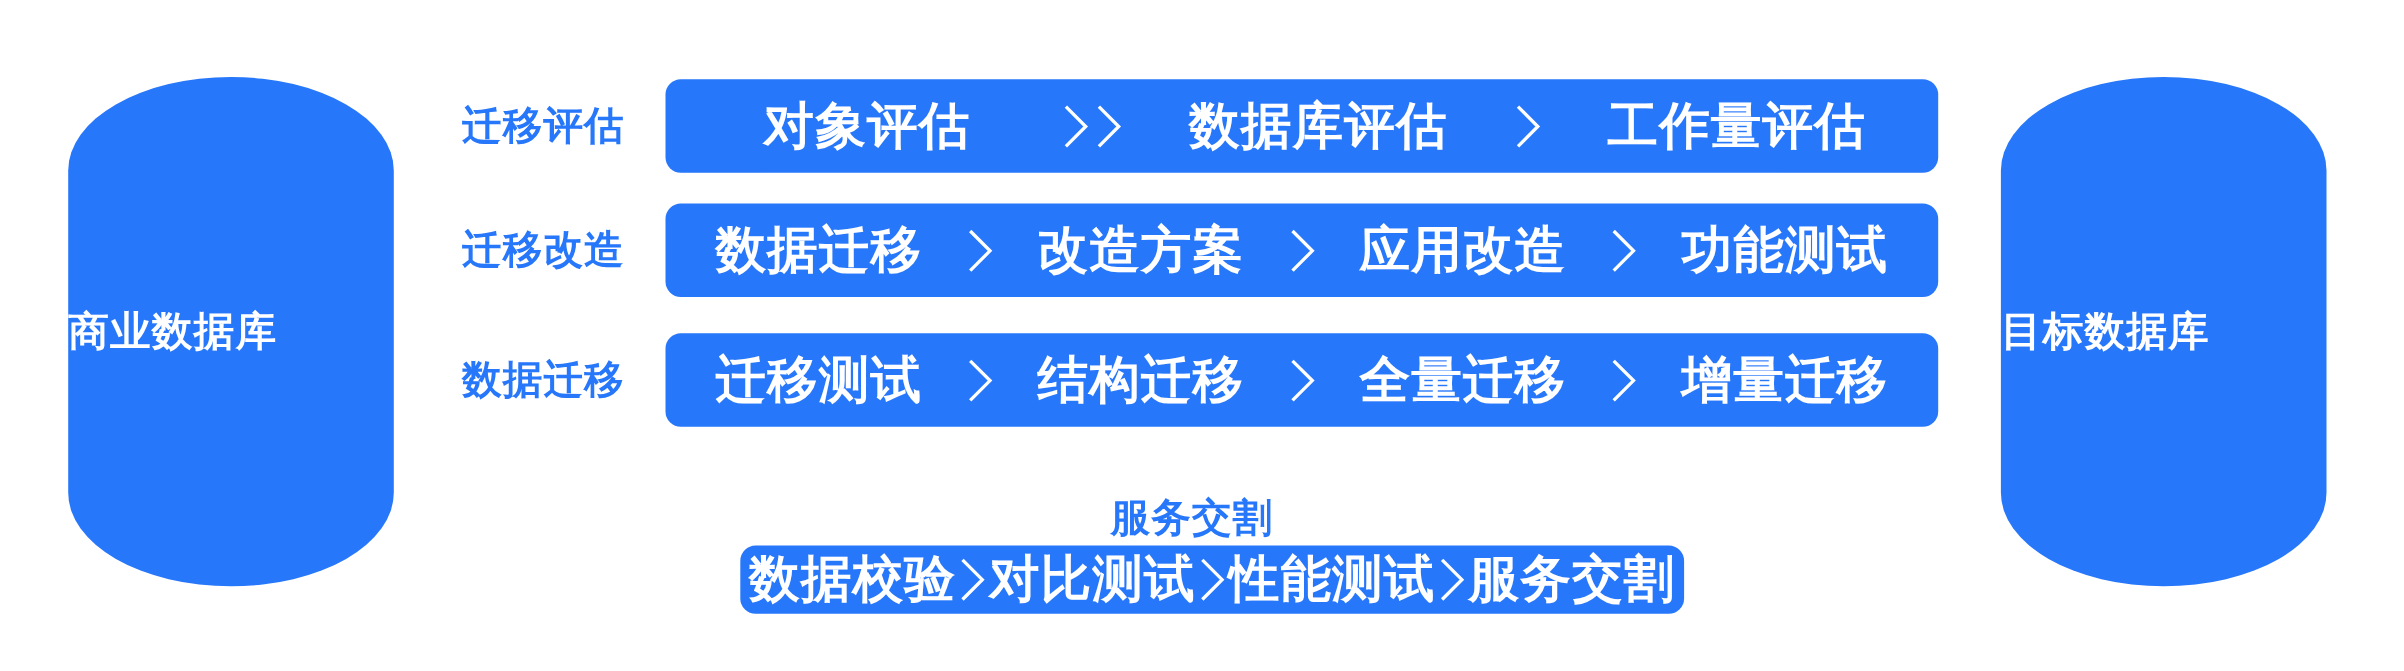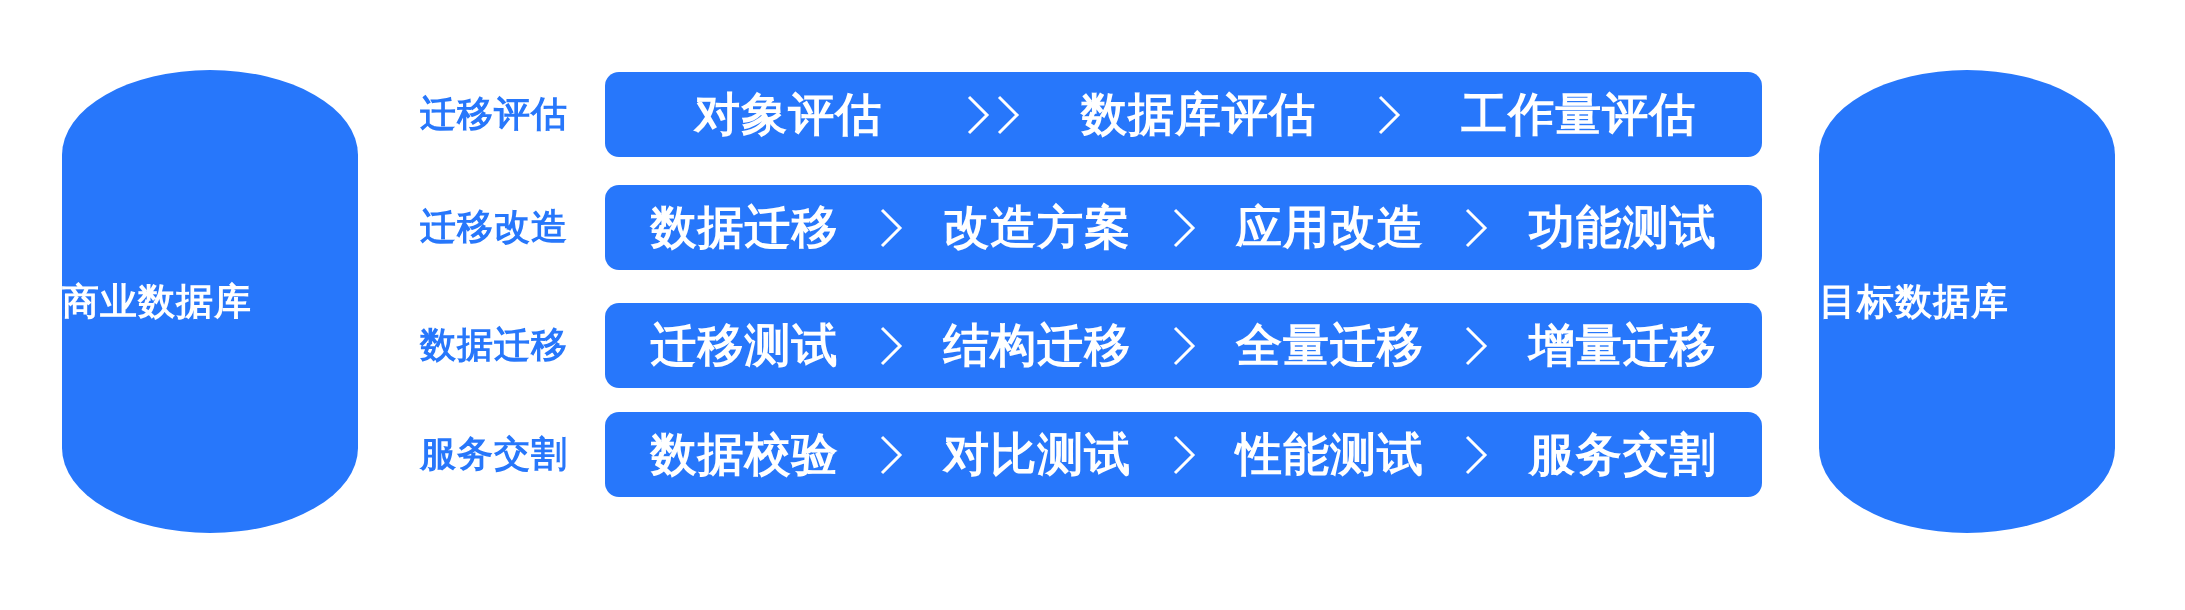--- a/index.html
+++ b/index.html
@@ -45,21 +45,21 @@
     position: absolute;
     left: 420px;
     width: 1342px;
     height: 85px;
     display: flex;
     align-items: center;
   }
   .flow-row--0 { top: 72px; }
   .flow-row--1 { top: 185px; }
   .flow-row--2 { top: 303px; }
-  .flow-row--3 { top: 412px; }
+  .flow-row--3 { top: 447px; flex-direction: column; }
   .row-label {
     flex: none;
     width: 163px;
     text-align: left;
     color: var(--primary-blue);
     font-size: 36px;
     font-weight: 700;
     letter-spacing: 1px;
     white-space: nowrap;
   }

